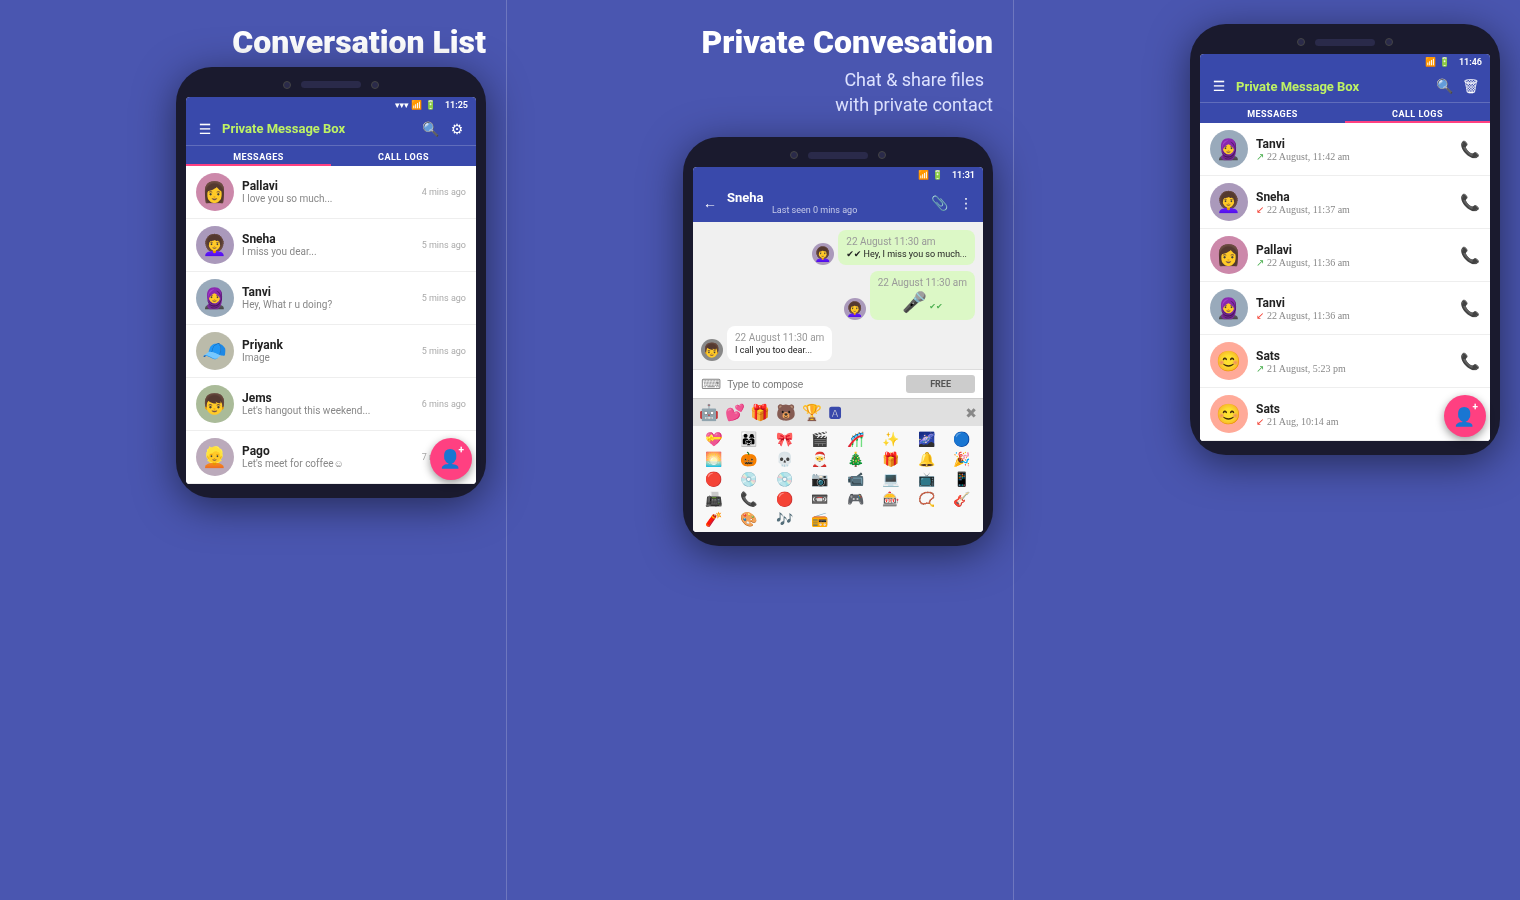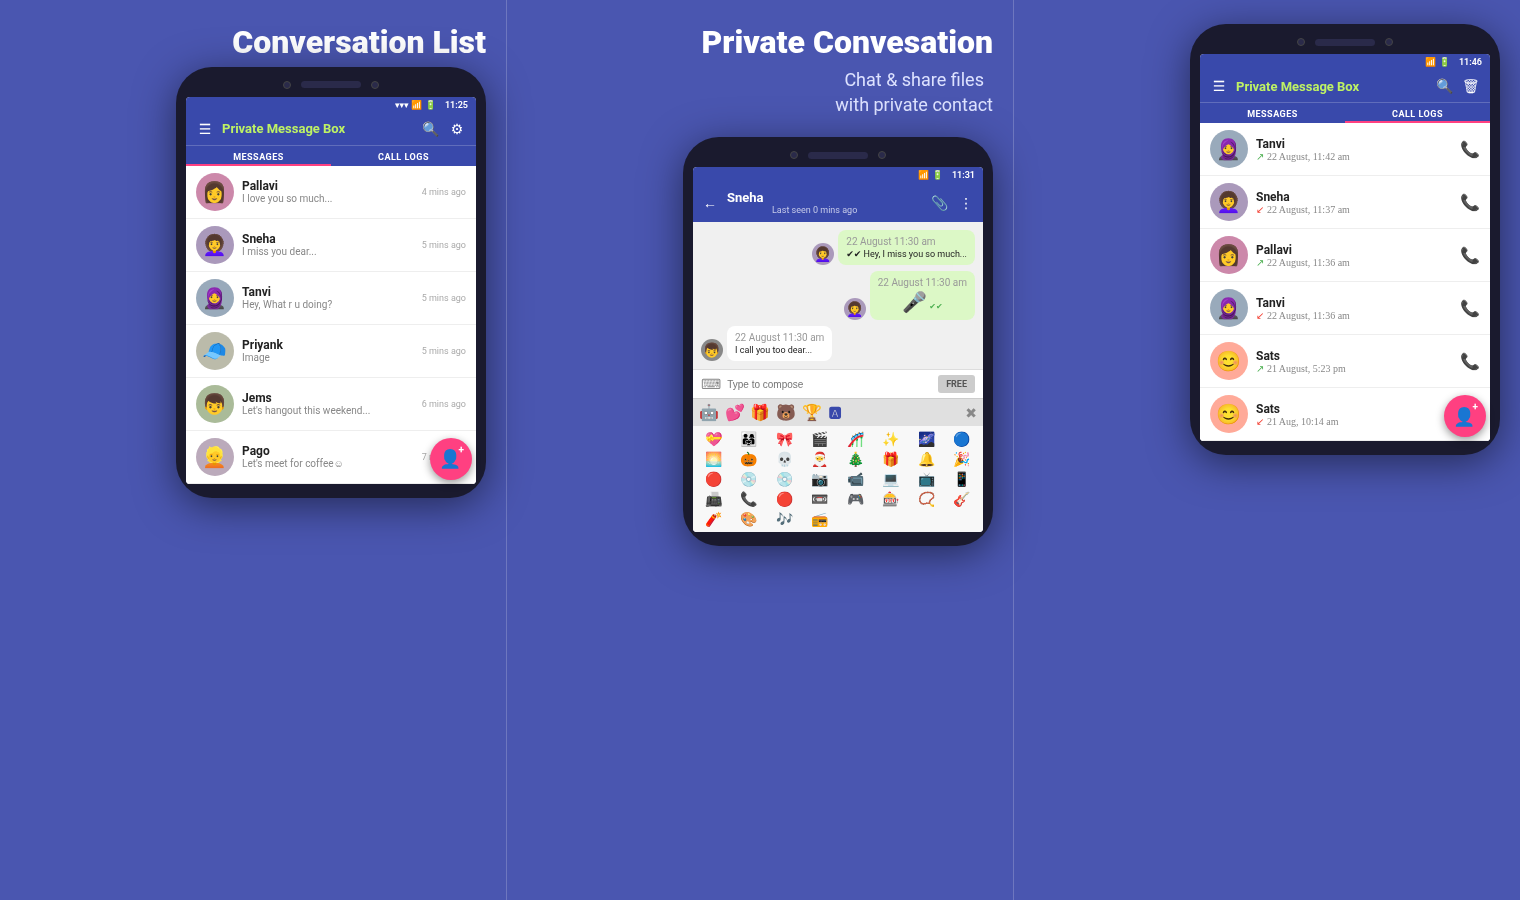--- a/index.html
+++ b/index.html
@@ -346,21 +346,21 @@
       border: none;
       outline: none;
       background: transparent;
     }
 
     .compose-free-btn {
       background: #ccc;
       color: #555;
       font-size: 9px;
       font-weight: 700;
-      padding: 4px 8px;
+      padding: 4px 24px;
       border-radius: 3px;
       cursor: pointer;
     }
 
     .emoji-bar {
       background: #e0e0e0;
       display: flex;
       align-items: center;
       padding: 4px 6px;
       gap: 6px;

